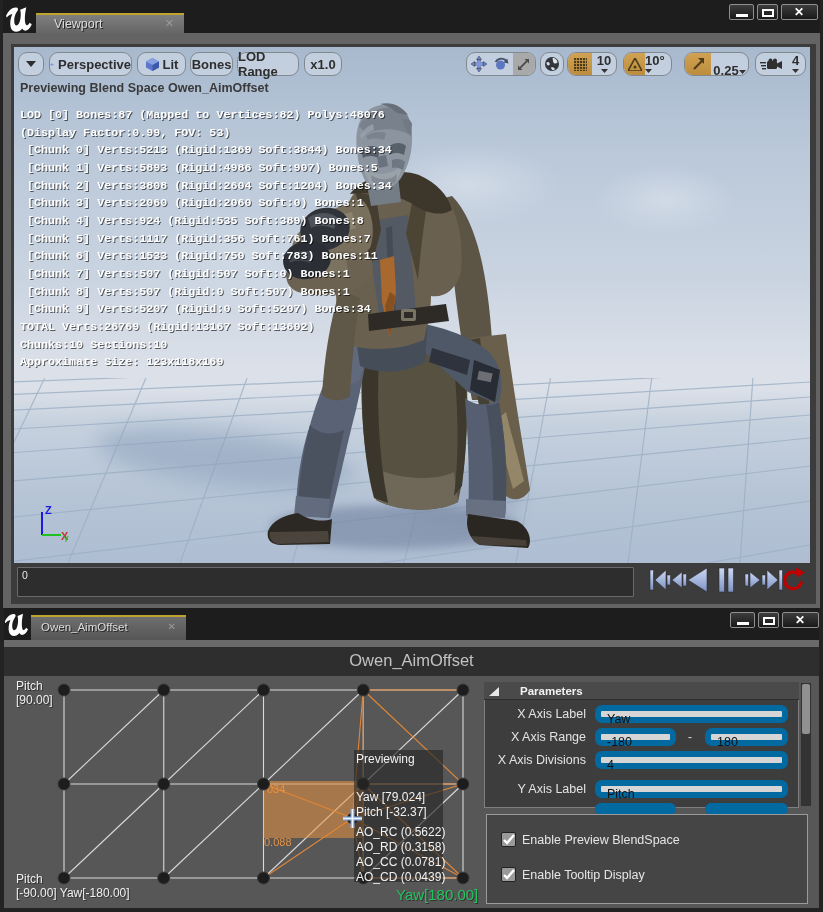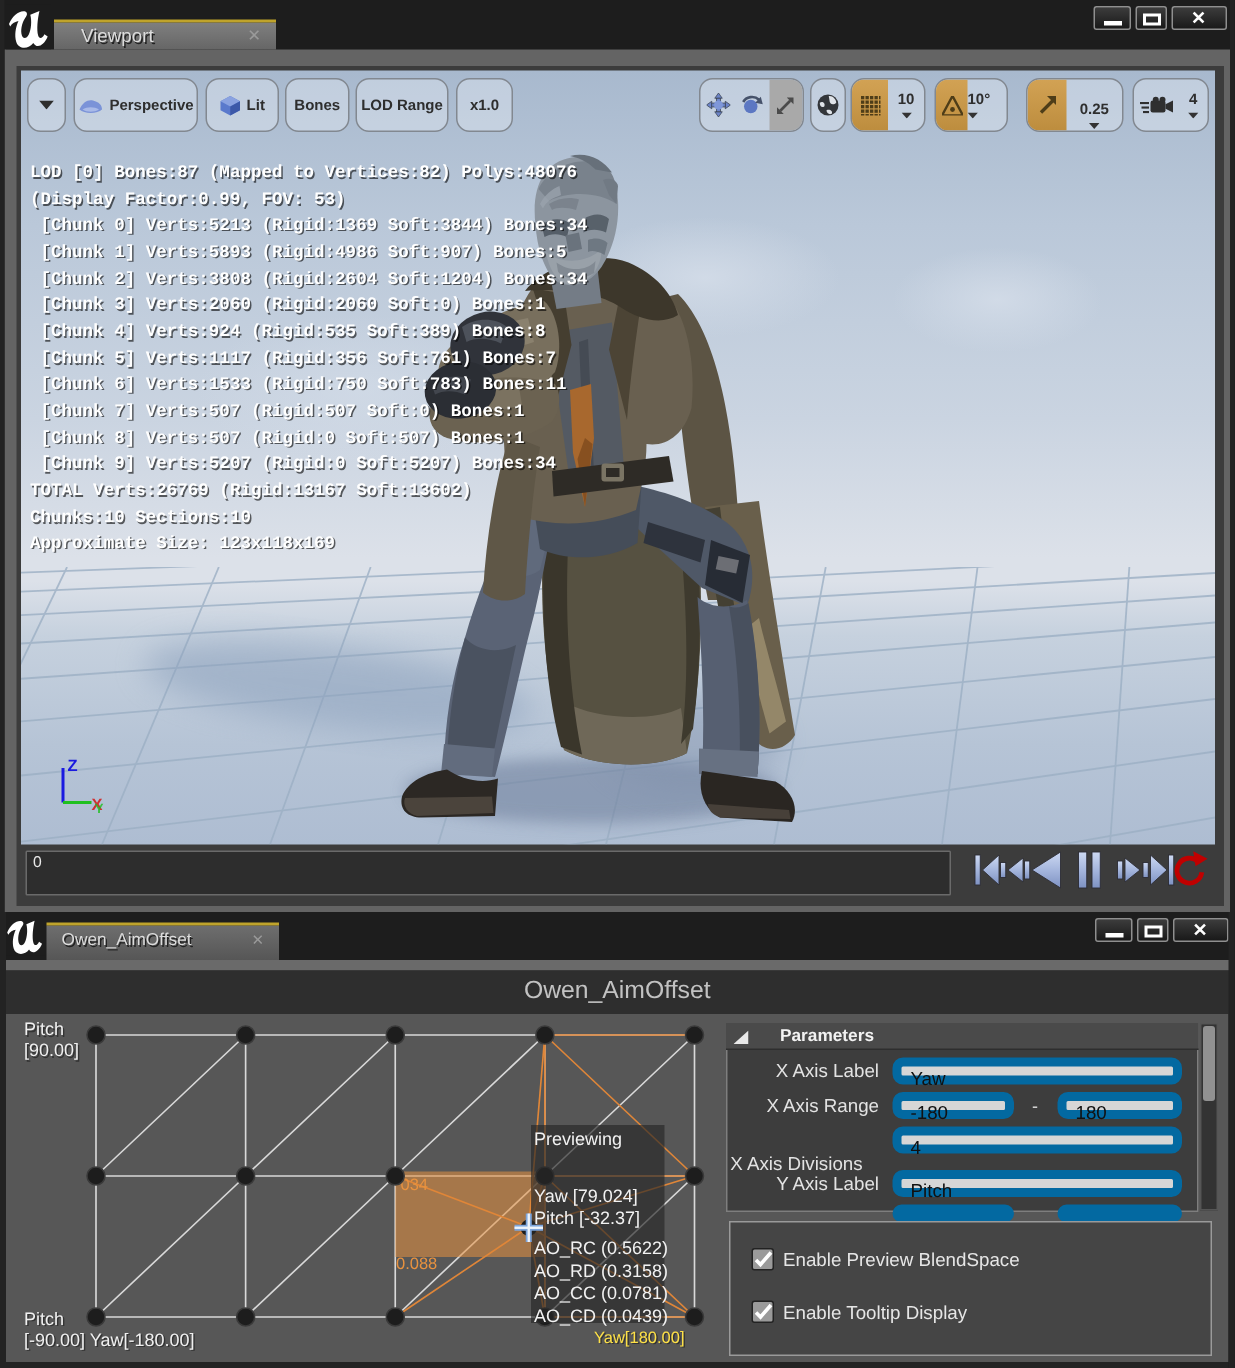--- a/index.html
+++ b/index.html
@@ -2,22 +2,22 @@
 <html><head><meta charset="utf-8">
 <style>
 * { margin:0; padding:0; box-sizing:border-box; }
 html,body { width:823px; height:912px; overflow:hidden; background:#1b1b1b;
   font-family:"Liberation Sans", sans-serif; }
 .abs { position:absolute; }
 #root { position:relative; width:823px; height:912px; }
 .titlebar { background:#1d1d1d; }
 .tab { position:absolute; background:linear-gradient(#7f7f7f,#666666); border-top:2px solid #bfa32b; color:#dcdcdc; }
 .winbtn { position:absolute; background:linear-gradient(#3c3c3c,#191919); border:1px solid #8f8f8f; border-radius:2px; }
-.tbtn { position:absolute; height:36px; border:1.5px solid #828890; border-radius:9px;
-  background:rgba(235,240,246,0.38); color:#2e2e2e; font-weight:bold; font-size:10px;
+.tbtn { position:absolute; height:24px; border:1.5px solid #828890; border-radius:9px;
+  background:rgba(235,240,246,0.38); color:#2e2e2e; font-weight:bold; font-size:13px;
   display:flex; align-items:center; justify-content:center; }
 .stats { position:absolute; left:20px; top:107px; font-family:"Liberation Mono", monospace;
   font-size:11.7px; letter-spacing:0; font-weight:bold; line-height:17.65px; color:#ffffff;
   text-shadow:1px 1px 0 rgba(0,0,0,0.6); white-space:pre; }
 .inp { position:absolute; background:#d6d6d6; border-radius:7px; border:6px solid #0369a1;
   color:#111; font-size:12.5px; line-height:16px; padding-left:6px; height:18px; }
 .plabel { position:absolute; color:#e3e3e3; font-size:12.5px; text-align:right; width:110px; }
 .cbox { position:absolute; width:15px; height:15px; background:#9a9a9a; border:1px solid #222; border-radius:2px; }
 .cblabel { position:absolute; color:#e6e6e6; font-size:12.5px; }
 </style></head>
@@ -318,21 +318,21 @@
         </svg>
       </div>
 </div>
 <div class="tbtn" style="left:684px;top:52px;width:65px;padding:0;overflow:hidden;">
   <div style="width:26px;height:100%;background:linear-gradient(#d2a254,#bd8d3e);display:flex;align-items:center;justify-content:center;">
     <svg width="13" height="13">
           <line x1="2" y1="11" x2="10" y2="3" stroke="#4e3d18" stroke-width="2.2"></line>
           <polygon points="12,0 12,6 6,0" fill="#4e3d18"></polygon>
         </svg>
   </div>
-  <div style="flex:1;display:flex;flex-direction:column;align-items:center;justify-content:center;margin-top:14px;">
+  <div style="flex:1;display:flex;flex-direction:row;align-items:center;justify-content:center;margin-top:14px;">
         <span style="line-height:12px;">0.25</span>
         <svg width="7" height="4" style="margin-top:2px;">
           <polygon points="0,0 7,0 3.5,4" fill="#333"></polygon>
         </svg>
       </div>
 </div>
 <div class="tbtn" style="left:755px;top:52px;width:51px;padding:0;overflow:hidden;">
   <div style="width:30px;height:100%;display:flex;align-items:center;justify-content:center;">
    <svg width="22" height="13" viewBox="0 0 22 13">
           <g fill="#2f2f2f">
@@ -347,20 +347,21 @@
         </svg>
   </div>
   <div style="flex:1;display:flex;flex-direction:column;align-items:center;justify-content:center;">
         <span style="line-height:12px;">4</span>
         <svg width="7" height="4" style="margin-top:2px;">
           <polygon points="0,0 7,0 3.5,4" fill="#333"></polygon>
         </svg>
       </div>
 </div>
 
+<div class="abs" style="left:20px;top:81px;font-size:12.5px;font-weight:bold;color:#3a3a3a;">Previewing Blend Space Owen_AimOffset</div>
 
 <svg class="abs" style="left:30px;top:495px;" width="60" height="55" viewBox="0 0 60 55">
  <line x1="12" y1="17" x2="12" y2="40" stroke="#1a1ae0" stroke-width="2"></line>
  <line x1="12" y1="40" x2="31" y2="40" stroke="#20c020" stroke-width="2"></line>
  <text x="15" y="19" fill="#1a1ae0" font-size="11" font-weight="bold">Z</text>
  <text x="31" y="45" fill="#d03030" font-size="11" font-weight="bold">X</text>
  <text x="33" y="47" fill="#20c020" font-size="9" font-weight="bold" opacity="0.8">Y</text>
 </svg>
 
 <div class="abs" style="left:17px;top:567px;width:617px;height:30px;background:#2d2d2d;border:1px solid #6a6a6a;border-radius:1px;">
@@ -490,21 +491,21 @@
 
 </svg>
 
 <div class="abs" style="left:16px;top:679px;color:#f0f0f0;font-size:12px;text-shadow:1px 1px 0 #333;">Pitch<br>[90.00]</div>
 <div class="abs" style="left:16px;top:872px;color:#f0f0f0;font-size:12px;text-shadow:1px 1px 0 #333;">Pitch<br>[-90.00] Yaw[-180.00]</div>
 
 <div class="abs" style="left:354px;top:750px;width:89px;height:132px;background:rgba(40,40,40,0.66);"></div>
 <div class="abs" style="left:356px;top:752px;color:#f2f2f2;font-size:12px;">Previewing</div>
 <div class="abs" style="left:356px;top:790px;color:#f2f2f2;font-size:12px;line-height:15.1px;">Yaw [79.024]<br>Pitch [-32.37]</div>
 <div class="abs" style="left:356px;top:825px;color:#f2f2f2;font-size:12px;line-height:15.1px;">AO_RC (0.5622)<br>AO_RD (0.3158)<br>AO_CC (0.0781)<br>AO_CD (0.0439)</div>
-<div class="abs" style="left:396px;top:886px;color:#fde047;font-size:11px;text-shadow:1px 1px 0 #333;">Yaw[180.00]</div>
+<div class="abs" style="left:396px;top:886px;color:#22c55e;font-size:15px;text-shadow:1px 1px 0 #333;">Yaw[180.00]</div>
 
 <svg class="abs" style="left:340px;top:806px;" width="26" height="26" viewBox="0 0 26 26">
  <g stroke="#7ea6dc" stroke-width="4">
         <line x1="3" y1="12.5" x2="22" y2="12.5"></line>
         <line x1="12.5" y1="3" x2="12.5" y2="22"></line>
       </g>
  <g stroke="#eef3fa" stroke-width="1.6">
         <line x1="3" y1="12.5" x2="22" y2="12.5"></line>
         <line x1="12.5" y1="3" x2="12.5" y2="22"></line>
       </g>
@@ -516,21 +517,21 @@
       <polygon points="0,9 10,9 10,0" fill="#e8e8e8"></polygon>
     </svg>
 <div class="abs" style="left:520px;top:685px;color:#f2f2f2;font-size:11.5px;font-weight:bold;">Parameters</div>
 
 <div class="plabel" style="left:476px;top:707px;">X Axis Label</div>
 <div class="inp" style="left:595px;top:705px;width:193px;">Yaw</div>
 <div class="plabel" style="left:476px;top:730px;">X Axis Range</div>
 <div class="inp" style="left:595px;top:728px;width:81px;">-180</div>
 <div class="abs" style="left:688px;top:730px;color:#ddd;font-size:12px;">-</div>
 <div class="inp" style="left:705px;top:728px;width:83px;">180</div>
-<div class="plabel" style="left:476px;top:769px;text-align:center;">X Axis Divisions</div>
+<div class="plabel" style="left:476px;top:753px;">X Axis Divisions</div>
 <div class="inp" style="left:595px;top:751px;width:193px;">4</div>
 <div class="plabel" style="left:476px;top:782px;">Y Axis Label</div>
 <div class="inp" style="left:595px;top:780px;width:193px;">Pitch</div>
 <div class="inp" style="left:595px;top:803px;width:81px;height:4px;"></div>
 <div class="inp" style="left:705px;top:803px;width:83px;height:4px;"></div>
 
 <div class="abs" style="left:800px;top:682px;width:12px;height:125px;background:#333;border:1px solid #555;"></div>
 <div class="abs" style="left:802px;top:684px;width:8px;height:50px;background:#919191;border-radius:2px;"></div>
 
 <div class="abs" style="left:486px;top:814px;width:322px;height:90px;background:#454545;border:1px solid #9a9a9a;"></div>

